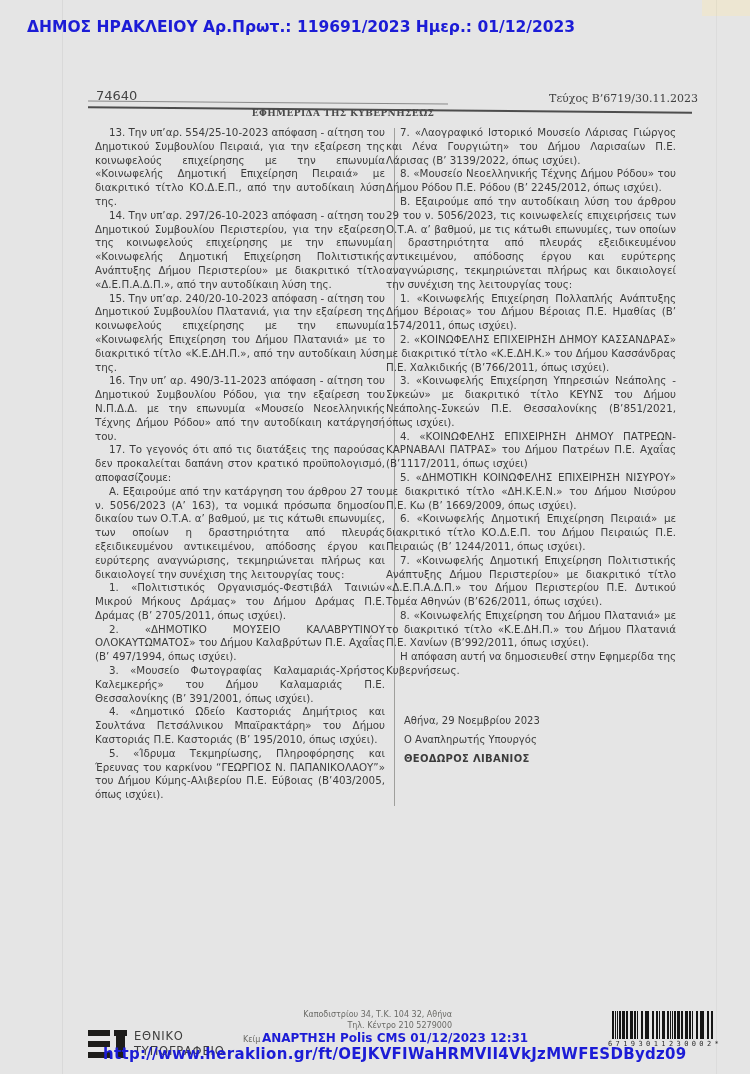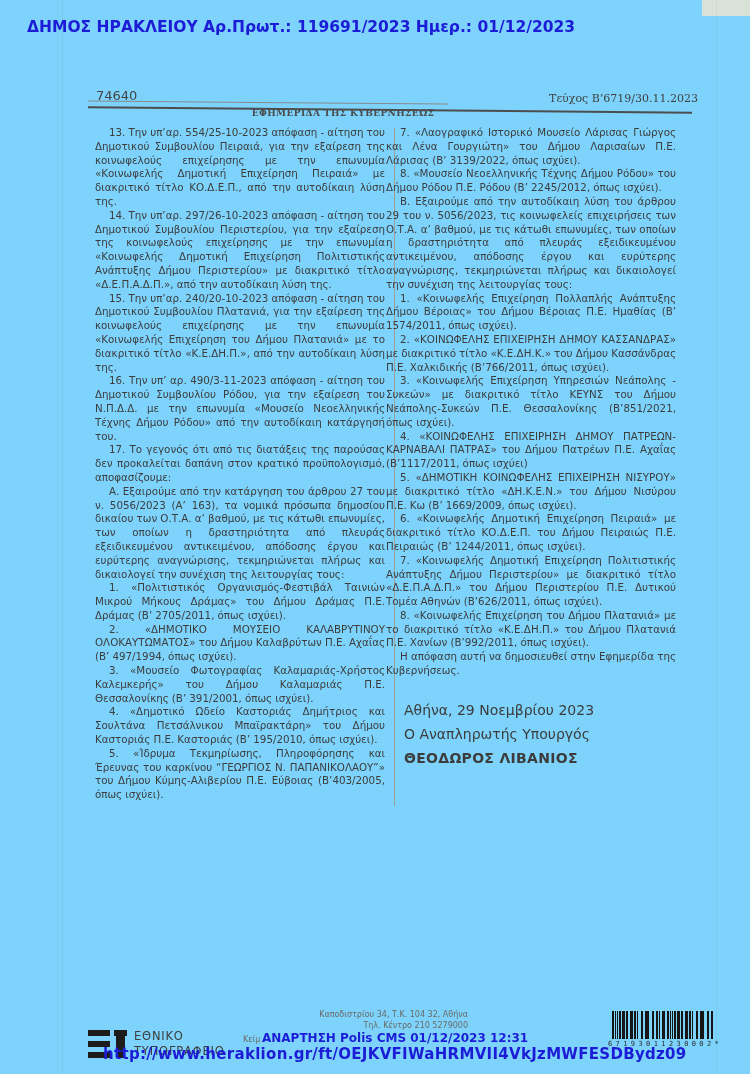--- a/index.html
+++ b/index.html
@@ -1,18 +1,18 @@
 <!DOCTYPE html>
 <html><head>
 <meta charset="utf-8">
 <style>
   html,body{margin:0;padding:0;}
   .page{
     position:relative;width:750px;height:1074px;overflow:hidden;
-    background:#7dd3fc;
+    background:#e5e5e5;
     font-family:"DejaVu Sans",sans-serif;color:#3a3a3a;
   }
   .scan-patch{position:absolute;right:0;top:0;width:48px;height:16px;background:#efe6cd;opacity:.8;}
   .scan-line-l{position:absolute;left:62px;top:0;width:1px;height:1074px;background:rgba(0,0,0,0.05);}
   .scan-line-r{position:absolute;left:716px;top:0;width:1px;height:1074px;background:rgba(0,0,0,0.04);}
 
   .stamp-top{
     position:absolute;left:27px;top:18px;
     color:#1c1cd6;font-weight:bold;font-size:15.5px;white-space:nowrap;
   }
@@ -33,33 +33,33 @@
   .columns{position:absolute;left:95px;top:126px;width:597px;display:flex;gap:1px;}
   .col{width:290px;}
   .col.right{width:290px;}
   .col-divider{position:absolute;left:394px;top:128px;width:1px;height:678px;background:#9f9f9c;}
 
   .para{
     margin:0;text-indent:14px;text-align:justify;
     font-size:10.3px;line-height:13.8px;color:#3c3c3c;
     word-spacing:-0.2px;
   }
-  .signature{margin-top:24px;margin-left:18px;font-size:14px;color:#3c3c3c;}
+  .signature{margin-top:37px;margin-left:18px;font-size:10px;color:#3c3c3c;}
   .signature .sig-line{margin:0 0 8px 0;}
   .signature .sig-name{font-weight:bold;letter-spacing:.3px;}
 
   
   .logo{position:absolute;left:88px;top:1028px;width:40px;height:32px;}
   .logo-bar{position:absolute;background:#1d1c1a;}
   .logo-text{
     position:absolute;left:134px;top:1029px;font-size:11.5px;line-height:15px;
     color:#3d3d3c;letter-spacing:.8px;
   }
   .footer-info{
-    position:absolute;left:288px;top:1009px;width:180px;text-align:right;
+    position:absolute;left:272px;top:1009px;width:180px;text-align:right;
     font-size:8px;line-height:11px;color:#6a6a66;
   }
   .footer-partial{position:absolute;left:243px;top:1035px;font-size:8px;color:#6a6a66;}
   .stamp-b1{
     position:absolute;left:262px;top:1031px;color:#1c1cd6;font-weight:bold;
     font-size:12px;white-space:nowrap;z-index:3;
   }
   .stamp-b2{
     position:absolute;left:103px;top:1045px;color:#1c1cd6;font-weight:bold;
     font-size:15px;letter-spacing:.3px;white-space:nowrap;z-index:3;

